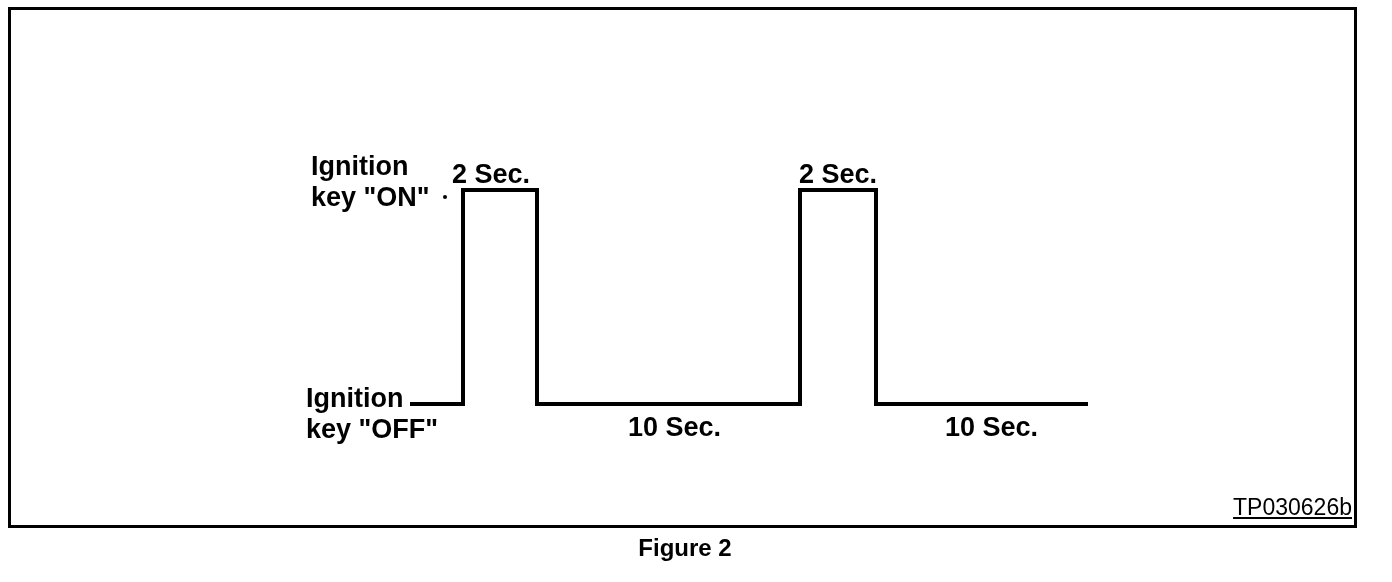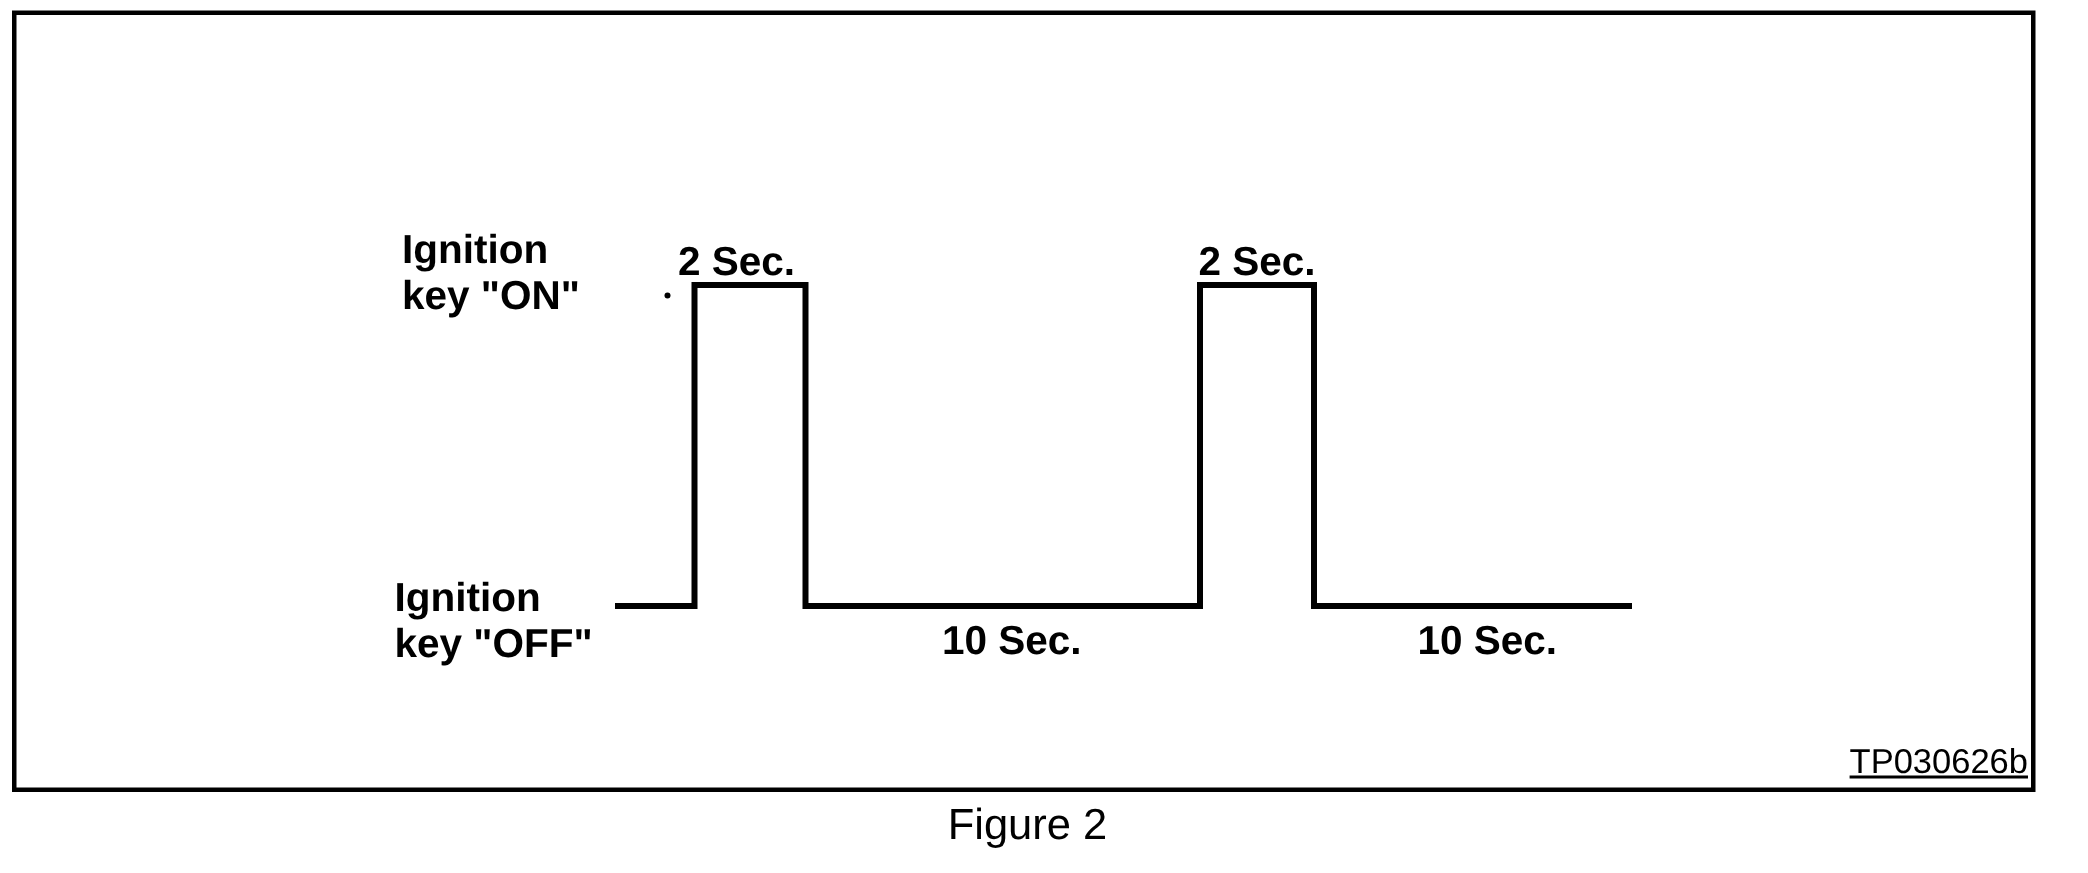--- a/index.html
+++ b/index.html
@@ -33,21 +33,21 @@
     width: 1392px;
     height: 582px;
   }
   .sig-label {
     position: absolute;
     font-size: 27px;
     font-weight: bold;
     line-height: 31px;
     white-space: nowrap;
   }
-  .sig-label span { display: block; }
+  .sig-label span { display: block; margin-left: 43px; }
   .dur-label {
     position: absolute;
     font-size: 27px;
     font-weight: bold;
     white-space: nowrap;
     text-align: right;
   }
   .drawing-number {
     position: absolute;
     left: 1150px;
@@ -57,22 +57,22 @@
     font-size: 23px;
     font-weight: normal;
     text-decoration: underline;
   }
   .figure-caption {
     position: absolute;
     left: 0;
     top: 534px;
     width: 1370px;
     text-align: center;
-    font-size: 29px;
-    font-weight: normal;
+    font-size: 24px;
+    font-weight: bold;
   }
 </style>
 </head>
 <body>
 
 <div class="figure-wrapper">
 
   <div class="border-box"></div>
 
   <svg class="waveform-svg" viewBox="0 0 1392 582" xmlns="http://www.w3.org/2000/svg">

